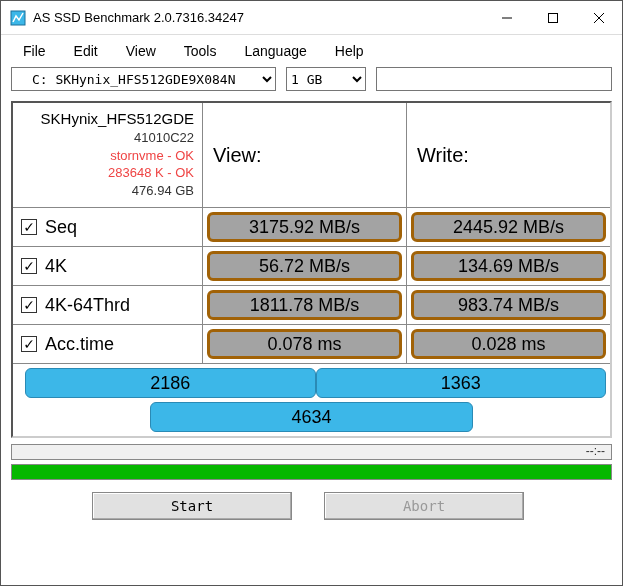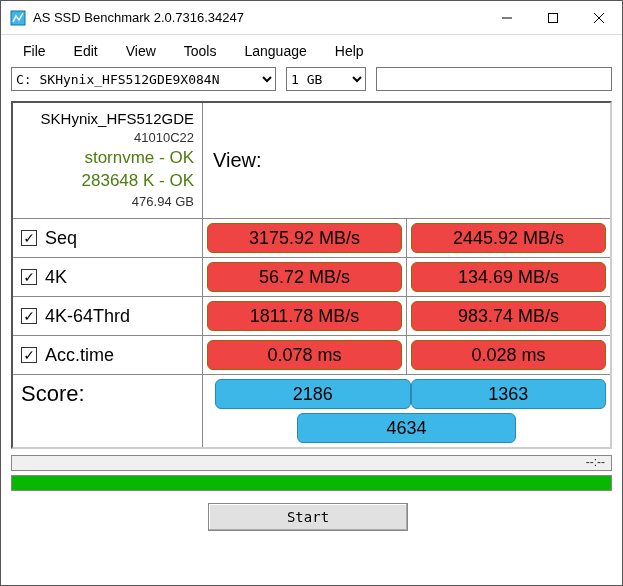--- a/index.html
+++ b/index.html
@@ -61,21 +61,21 @@
     padding: 4px 10px 6px 10px;
     gap: 10px;
   }
   .toprow select {
     font-family: monospace;
     font-size: 13px;
     height: 24px;
     border: 1px solid #767676;
     background: #fff;
   }
-  .drive-select { width: 265px; }
+  .drive-select { width: 265px; padding-left: 16px; }
   .size-select { width: 80px; }
   .toprow .textbox {
     flex: 1;
     height: 24px;
     border: 1px solid #767676;
     background: #fff;
   }
 
   .panel {
     margin: 4px 10px;
@@ -110,21 +110,21 @@
   .headrow .cell-val { font-size: 20px; justify-content: flex-start; padding-left: 10px; }
   .headrow .cell-label {
     flex-direction: column;
     align-items: flex-end;
     font-size: 14px;
     line-height: 1.35;
     padding: 6px 8px 8px 8px;
   }
   .drive-name { font-size: 15px; }
   .drive-fw { font-size: 13px; color: #333; }
-  .drive-ok { font-size: 17px; color: #4d7c0f; margin-left: 40px; }
+  .drive-ok { font-size: 13px; color: #ef4444; margin-left: 40px; }
   .drive-size { font-size: 13px; color: #333; }
 
   .checkbox {
     width: 16px; height: 16px;
     border: 1px solid #333;
     margin-right: 8px;
     display: inline-flex;
     align-items: center; justify-content: center;
     font-size: 14px;
     line-height: 1;
@@ -133,21 +133,21 @@
   .pill {
     width: 100%;
     height: 30px;
     border-radius: 6px;
     display: flex;
     align-items: center;
     justify-content: center;
     font-size: 18px;
     color: #000;
   }
-  .pill-green { background: #ef4444; border: 1px solid #a16207; }
+  .pill-green { background: #a3a3a3; border: 3px solid #a16207; }
   .pill-blue  { background: #3cb7e8; border: 1px solid #2a8ab5; }
 
   .scorerow {
     display: flex;
     border-top: 1px solid #888;
   }
   .scorerow .scorelabel {
     width: 190px;
     padding: 6px 8px;
     border-right: 1px solid #888;
@@ -251,20 +251,21 @@
 
     <div class="gridrow headrow">
       <div class="cell-label">
         <span class="drive-name">SKHynix_HFS512GDE</span>
         <span class="drive-fw">41010C22</span>
         <span class="drive-ok">stornvme - OK</span>
         <span class="drive-ok">283648 K - OK</span>
         <span class="drive-size">476.94 GB</span>
       </div>
       <div class="cell-val">View:</div>
+      <div class="cell-val">Write:</div>
     </div>
 
     <div class="gridrow">
       <div class="cell-label">
         <span class="checkbox">✓</span>
         <span>Seq</span>
       </div>
       <div class="cell-val">
           <div class="pill pill-green">3175.92 MB/s</div>
         </div>
@@ -306,36 +307,36 @@
       </div>
       <div class="cell-val">
           <div class="pill pill-green">0.078 ms</div>
         </div>
       <div class="cell-val">
           <div class="pill pill-green">0.028 ms</div>
         </div>
     </div>
 
     <div class="scorerow">
-      <div class="scorelabel">Score:</div>
       <div class="scorecells">
         <div class="top">
           <div class="pill pill-blue">2186</div>
           <div class="pill pill-blue">1363</div>
         </div>
         <div class="bottom">
           <div class="pill pill-blue">4634</div>
         </div>
       </div>
     </div>
 
   </div>
 
   <div class="progressbar">
     <span class="progress-text">--:--</span>
   </div>
   <div class="progressbar green"></div>
 
   <div class="buttonrow">
     <div class="btn">Start</div>
+    <div class="btn disabled">Abort</div>
   </div>
 
 </div>
 
 </body></html>

